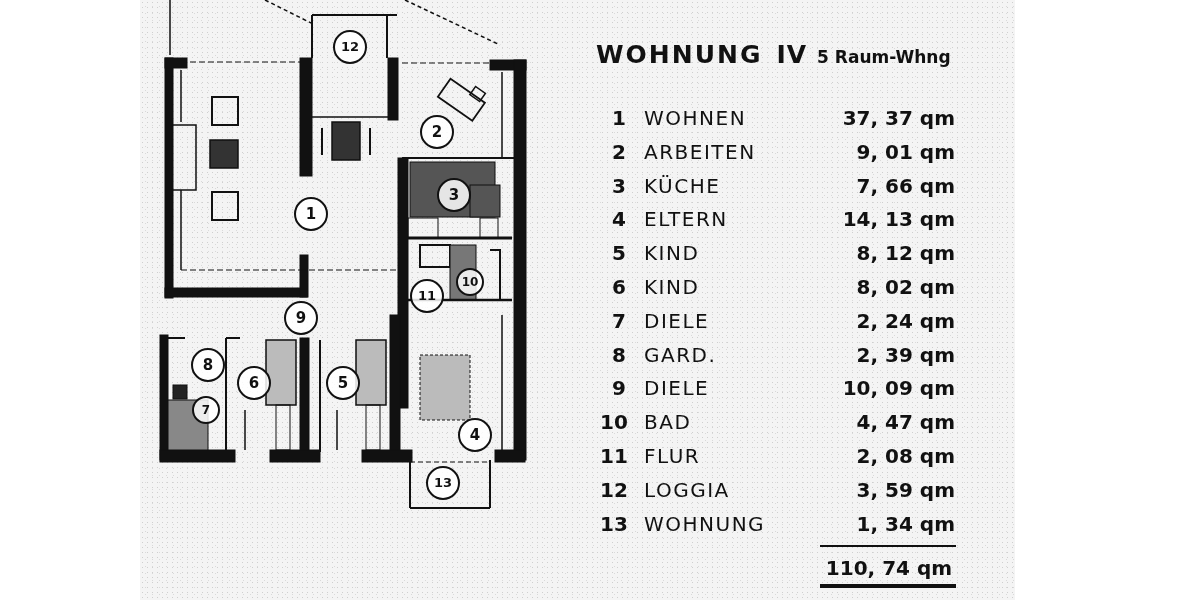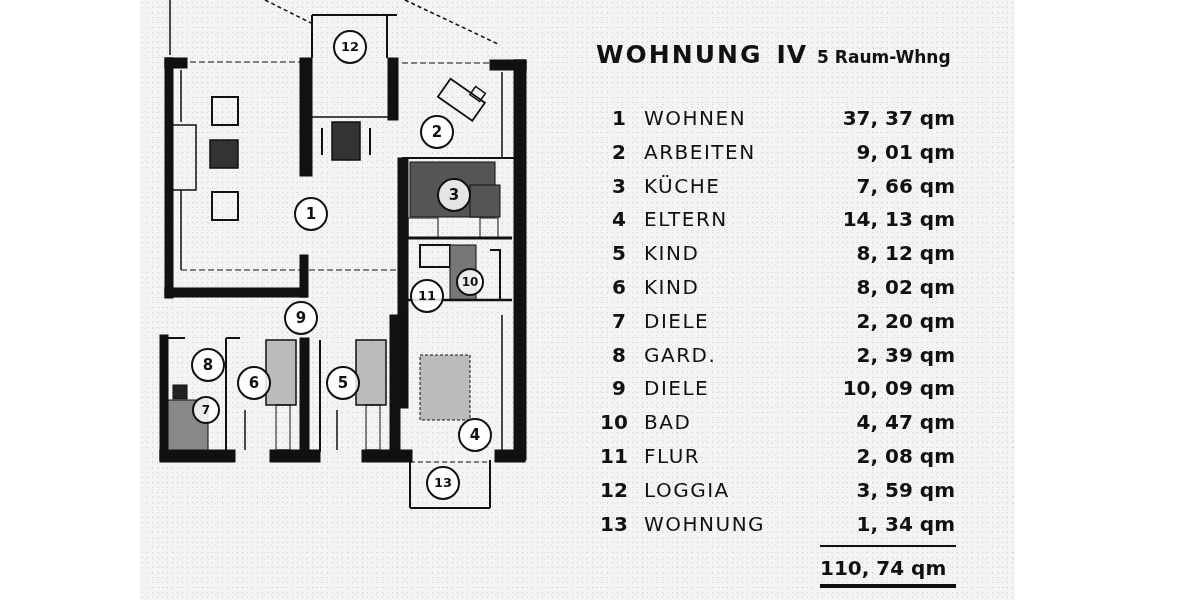--- a/index.html
+++ b/index.html
@@ -12,21 +12,21 @@
   .title{position:absolute;left:596px;top:40px;color:#111;white-space:nowrap;text-align:right;}
   .title .main{font-size:25px;font-weight:bold;letter-spacing:2px;}
   .title .num{font-size:25px;font-weight:bold;margin-left:14px;letter-spacing:1px;}
   .title .sub{font-size:17px;font-weight:bold;margin-left:10px;}
   .rooms{position:absolute;left:600px;top:106px;width:370px;}
   .row{position:relative;height:33.8px;font-size:20px;color:#111;white-space:nowrap;}
   .row .n{position:absolute;left:0;width:26px;text-align:right;font-weight:bold;}
   .row .name{position:absolute;left:44px;letter-spacing:1.5px;}
   .row .area{position:absolute;right:15px;font-weight:bold;}
   .rule{position:absolute;left:820px;width:136px;background:#111;}
-  .total{position:absolute;left:820px;top:556px;width:138px;text-align:left;font-size:20px;font-weight:bold;color:#111;}
+  .total{position:absolute;left:820px;top:556px;width:138px;text-align:center;font-size:20px;font-weight:bold;color:#111;}
   .circ{position:absolute;width:30px;height:30px;border:2px solid #111;border-radius:50%;text-align:center;line-height:30px;font-size:15px;font-weight:bold;color:#111;background:rgba(255,255,255,0.85);}
 </style>
 </head>
 <body>
 
 <div class="scan"></div>
 
 <div class="plan">
   <svg width="440" height="600" viewBox="0 0 440 600">
     <g stroke="#111" fill="none">
@@ -163,21 +163,21 @@
       <span class="area">8, 12 qm</span>
     </div>
   <div class="row">
       <span class="n">6</span>
       <span class="name">KIND</span>
       <span class="area">8, 02 qm</span>
     </div>
   <div class="row">
       <span class="n">7</span>
       <span class="name">DIELE</span>
-      <span class="area">2, 20 qm</span>
+      <span class="area">2, 24 qm</span>
     </div>
   <div class="row">
       <span class="n">8</span>
       <span class="name">GARD.</span>
       <span class="area">2, 39 qm</span>
     </div>
   <div class="row">
       <span class="n">9</span>
       <span class="name">DIELE</span>
       <span class="area">10, 09 qm</span>

